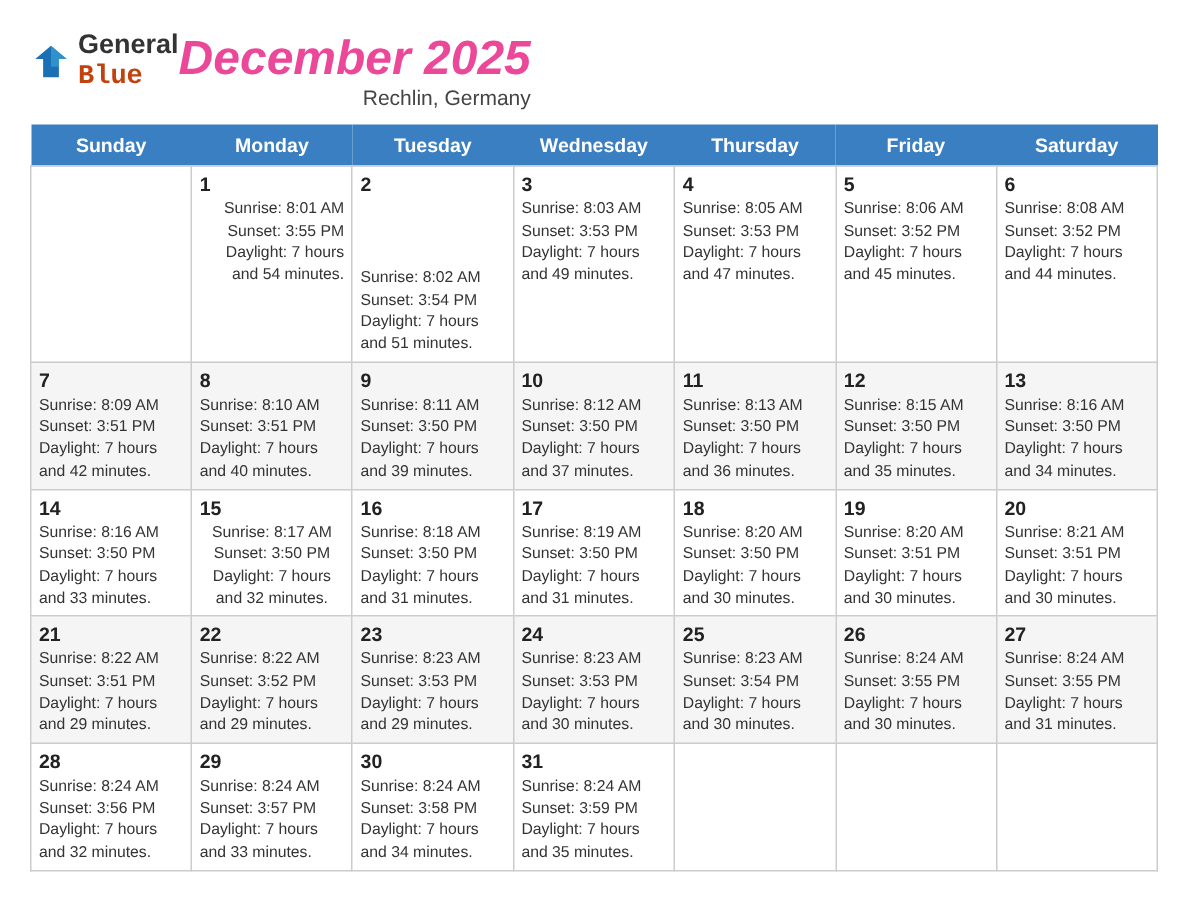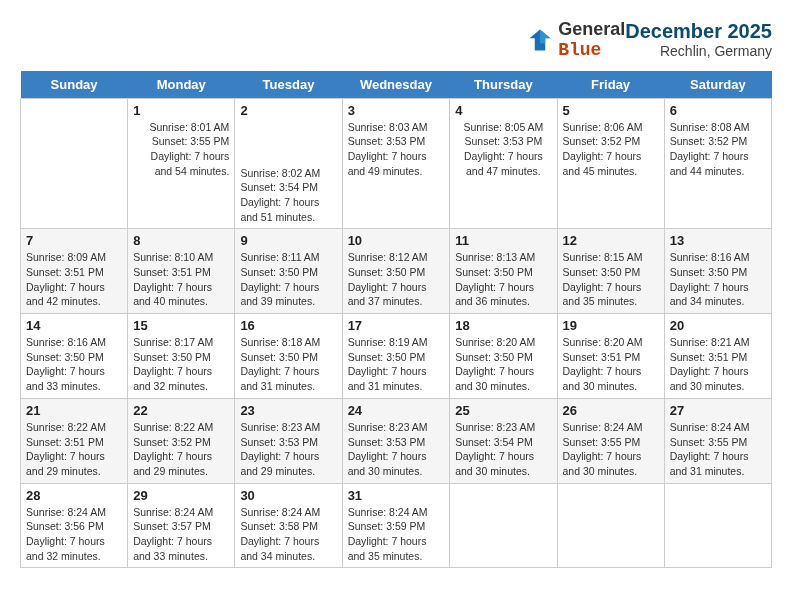--- a/index.html
+++ b/index.html
@@ -5,21 +5,21 @@
     * { box-sizing: border-box; margin: 0; padding: 0; }
     body {
       font-family: Arial, sans-serif;
       background: #fff;
       width: 792px;
       min-height: 612px;
       padding: 20px;
     }
     .header {
       display: flex;
-      justify-content: flex-end;
+      justify-content: flex-start;
       align-items: flex-start;
       margin-bottom: 10px;
     }
     .logo {
       display: flex;
       align-items: center;
       gap: 4px;
     }
     .logo-text {
       font-size: 18px;
@@ -29,23 +29,24 @@
     .logo-general { color: #333; }
     .logo-blue { color: #c2410c; font-family: Liberation Mono, monospace; }
     .logo-icon {
       width: 28px;
       height: 28px;
     }
     .title-block {
       text-align: right;
     }
     .month-title {
-      font-size: 20px;
+      font-size: 32px;
       font-weight: bold;
-      color: #0c4a6e;
+      color: #ec4899;
+      font-style: italic;
     }
     .location {
       font-size: 14px;
       color: #444;
     }
     .calendar {
       width: 100%;
       border-collapse: collapse;
       font-size: 11px;
     }
@@ -135,21 +136,21 @@
         </td>
         <td>
           <span class="day-number">3</span>
           <div class="day-info" style="white-space: pre-line;">Sunrise: 8:03 AM
 Sunset: 3:53 PM
 Daylight: 7 hours
 and 49 minutes.</div>
         </td>
         <td>
           <span class="day-number">4</span>
-          <div class="day-info" style="white-space: pre-line; text-align: center;">Sunrise: 8:05 AM
+          <div class="day-info" style="white-space: pre-line;">Sunrise: 8:05 AM
 Sunset: 3:53 PM
 Daylight: 7 hours
 and 47 minutes.</div>
         </td>
         <td>
           <span class="day-number">5</span>
           <div class="day-info" style="white-space: pre-line;">Sunrise: 8:06 AM
 Sunset: 3:52 PM
 Daylight: 7 hours
 and 45 minutes.</div>
@@ -216,21 +217,21 @@
       <tr>
         <td>
           <span class="day-number">14</span>
           <div class="day-info" style="white-space: pre-line;">Sunrise: 8:16 AM
 Sunset: 3:50 PM
 Daylight: 7 hours
 and 33 minutes.</div>
         </td>
         <td>
           <span class="day-number">15</span>
-          <div class="day-info" style="white-space: pre-line;">Sunrise: 8:17 AM
+          <div class="day-info" style="white-space: pre-line; text-align: center;">Sunrise: 8:17 AM
 Sunset: 3:50 PM
 Daylight: 7 hours
 and 32 minutes.</div>
         </td>
         <td>
           <span class="day-number">16</span>
           <div class="day-info" style="white-space: pre-line;">Sunrise: 8:18 AM
 Sunset: 3:50 PM
 Daylight: 7 hours
 and 31 minutes.</div>

